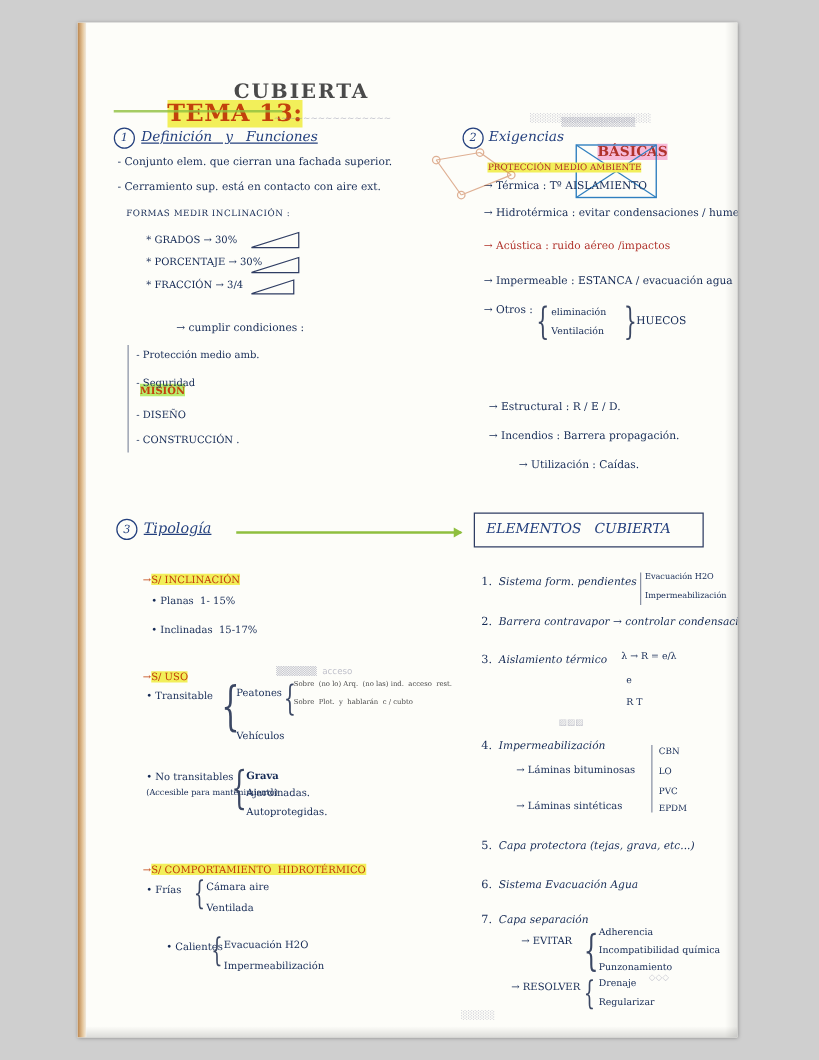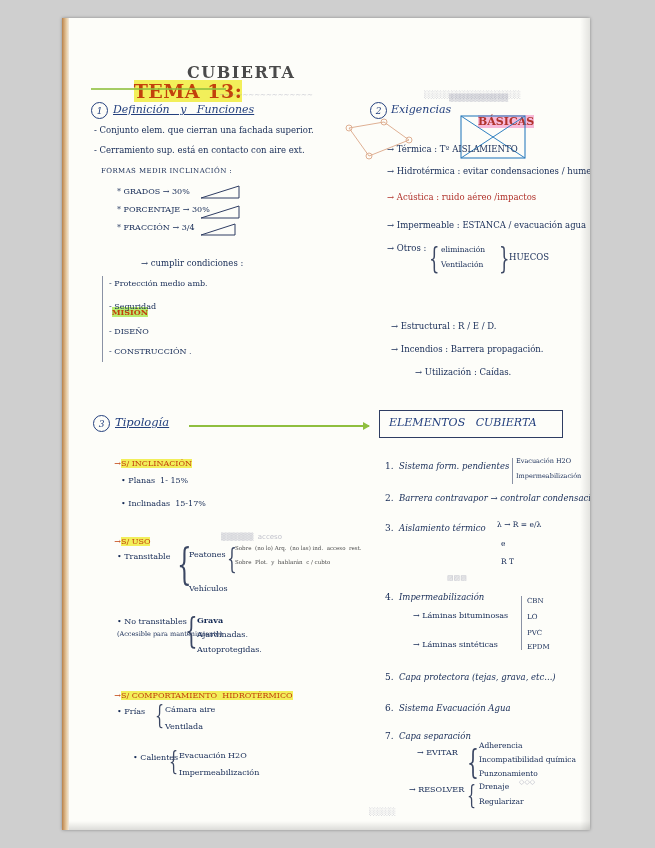--- a/index.html
+++ b/index.html
@@ -151,20 +151,23 @@
     <div class="hw red bold" style="left:386px;top:86px;font-size:11px;">
       <span class="hl-p">BÁSICAS</span>
     </div>
     <div class="scribble" style="left:380px;top:76px;">▒▒▒▒▒▒▒▒▒▒▒</div>
     <svg class="sketch" style="left:390px;top:96px;" width="70" height="48">
       <rect x="2" y="2" width="64" height="42" fill="none" stroke="#2f7fbf" stroke-width="1.1"></rect>
       <line x1="2" y1="2" x2="66" y2="44" stroke="#2f7fbf" stroke-width="1"></line>
       <line x1="66" y1="2" x2="2" y2="44" stroke="#2f7fbf" stroke-width="1"></line>
     </svg>
 
+    <div class="hw red" style="left:308px;top:106px;font-size:7px;">
+      <span class="hl-y">PROTECCIÓN MEDIO AMBIENTE</span>
+    </div>
 
     <div class="hw navy" style="left:318px;top:127px;font-size:8.5px;">→ Térmica : Tº AISLAMIENTO</div>
     <div class="hw navy" style="left:318px;top:149px;font-size:8.5px;">→ Hidrotérmica : evitar condensaciones / humedad</div>
     <div class="hw red" style="left:318px;top:175px;font-size:8.5px;">→ Acústica : ruido aéreo /impactos</div>
     <div class="hw navy" style="left:318px;top:203px;font-size:8.5px;">→ Impermeable : ESTANCA / evacuación agua</div>
     <div class="hw navy" style="left:318px;top:226px;font-size:8.5px;">→ Otros :</div>
     <div class="brace" style="left:360px;top:222px;font-size:30px;">{</div>
     <div class="hw navy" style="left:372px;top:228px;font-size:7.5px;">eliminación</div>
     <div class="hw navy" style="left:372px;top:243px;font-size:7.5px;">Ventilación</div>
     <div class="brace" style="left:430px;top:222px;font-size:30px;">}</div>

